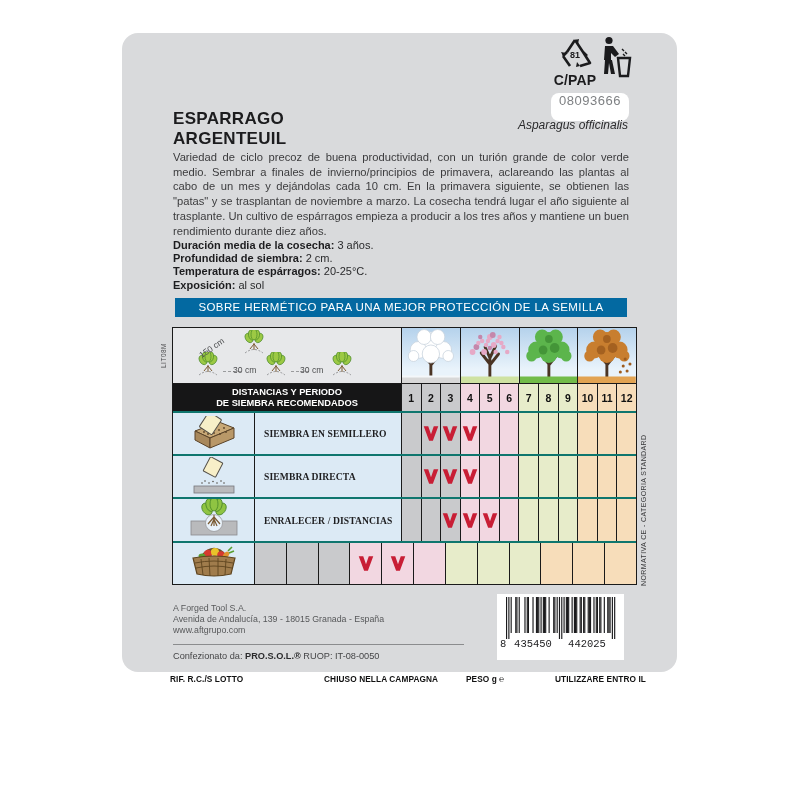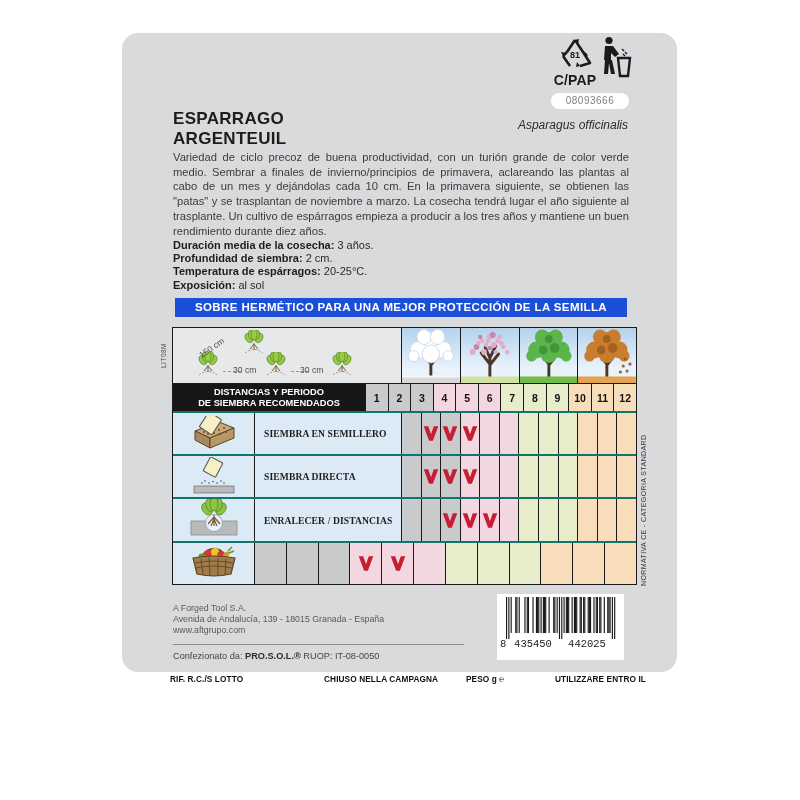--- a/index.html
+++ b/index.html
@@ -4,46 +4,46 @@
 <style>
   html,body{margin:0;padding:0;}
   body{width:800px;height:800px;background:#ffffff;position:relative;
        font-family:"Liberation Sans",sans-serif;overflow:hidden;}
   .card{position:absolute;left:122px;top:33px;width:555px;height:639px;background:#d9dadc;border-radius:16px;}
 
   
   .recy{position:absolute;left:431px;top:5px;width:44px;text-align:center;color:#1b1b1d;}
   .recy .mat{font-size:14px;font-weight:bold;letter-spacing:.2px;margin-top:-1px;}
   .tidy{position:absolute;left:477px;top:3px;}
-  .pill{position:absolute;left:429px;top:60px;width:78px;height:16px;background:#fff;
-        border-radius:8px;font-size:10px;color:#7e8083;text-align:center;line-height:16px;letter-spacing:.5px;}
+  .pill{position:absolute;left:429px;top:60px;width:78px;height:28px;background:#fff;
+        border-radius:8px;font-size:13px;color:#7e8083;text-align:center;line-height:16px;letter-spacing:.5px;}
 
   .title{position:absolute;left:51px;top:76px;font-size:17px;line-height:19.5px;
          font-weight:bold;color:#1c1c1e;letter-spacing:.3px;}
   .latin{position:absolute;right:49px;top:85px;font-size:12px;font-style:italic;color:#2b2b2d;}
 
   .para{position:absolute;left:51px;top:117px;width:456px;font-size:11.2px;line-height:14.7px;
         color:#3b3b3d;text-align:justify;}
   .facts{position:absolute;left:51px;top:206px;font-size:11px;line-height:13.2px;color:#2a2a2c;}
   .facts b{color:#1d1d1f;}
 
-  .redbanner{position:absolute;left:53px;top:265px;width:452px;height:19px;background:#1d4ed8;
-        color:#fff;font-weight:bold;font-size:11.5px;line-height:19px;text-align:center;letter-spacing:.4px;}
+  .redbanner{position:absolute;left:53px;top:265px;width:452px;height:19px;background:#0369a1;
+        color:#fff;font-weight:normal;font-size:11.5px;line-height:19px;text-align:center;letter-spacing:.4px;}
 
   
   .cal{position:absolute;left:50px;top:294px;width:465px;height:258px;border:1.5px solid #1a1a1a;
        display:flex;flex-direction:column;box-sizing:border-box;background:#e7e8ea;}
   .rowA{height:55px;display:flex;}
   .rowB{height:27px;display:flex;border-top:1px solid #1a1a1a;}
   .trow{height:43.5px;display:flex;border-top:2px solid #0f766e;font-family:Liberation Serif, serif;}
   .bl{border-left:1px solid #1a1a1a;}
   .diagram{width:228px;position:relative;background:#e7e8ea;flex:none;}
   .scell{flex:1;position:relative;background:linear-gradient(180deg,#b5d2ec 0%,#e9f3fb 75%);overflow:hidden;}
   .scell svg{position:absolute;left:0;top:0;}
-  .blackbanner{width:192px;flex:none;background:#161617;color:#fff;font-weight:bold;font-size:9.3px;
+  .blackbanner{width:228px;flex:none;background:#161617;color:#fff;font-weight:bold;font-size:9.3px;
        line-height:11px;text-align:center;display:flex;flex-direction:column;justify-content:center;}
   .mcell{flex:1;font-size:10.5px;font-weight:bold;color:#111;display:flex;align-items:center;justify-content:center;}
   .icell{width:81px;flex:none;background:#dceaf5;display:flex;align-items:center;justify-content:center;}
   .lcell{width:147px;flex:none;background:#dceaf5;display:flex;align-items:center;
          font-size:9.6px;font-weight:bold;color:#1e1e20;padding-left:9px;box-sizing:border-box;letter-spacing:.1px;}
   .ccell{flex:1;display:flex;align-items:center;justify-content:center;}
 
   
   .plant{position:absolute;width:26px;height:27px;}
   .dlabel{position:absolute;font-size:8.6px;color:#4e4f51;}

